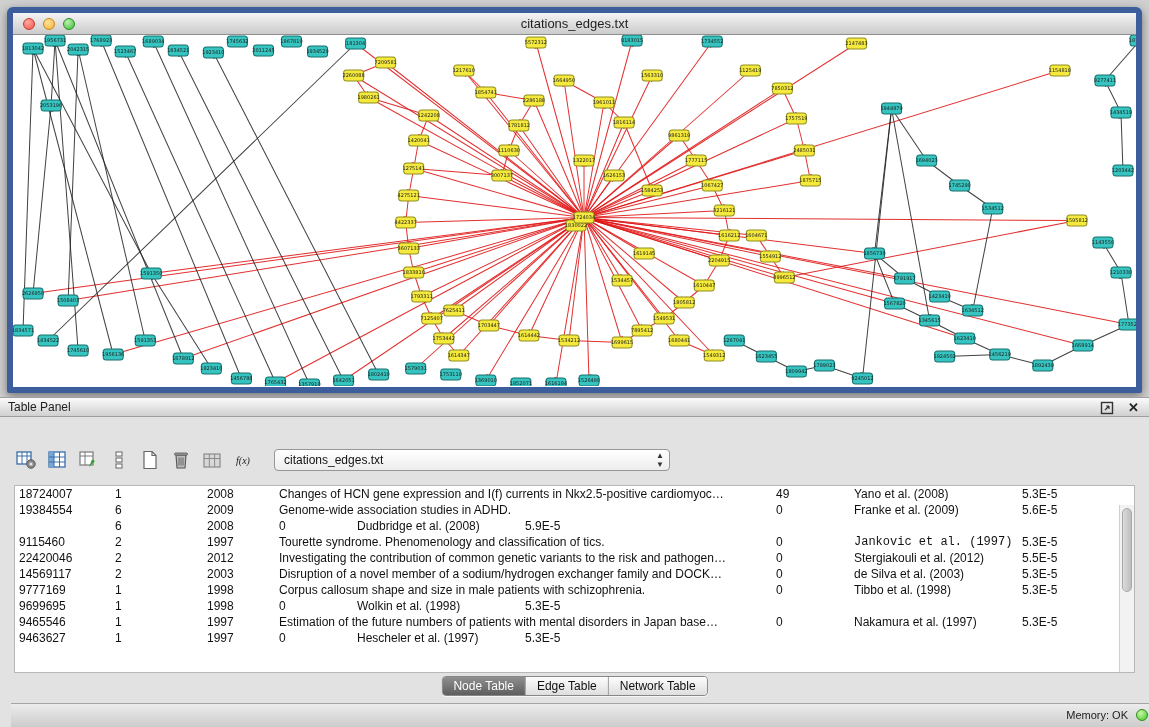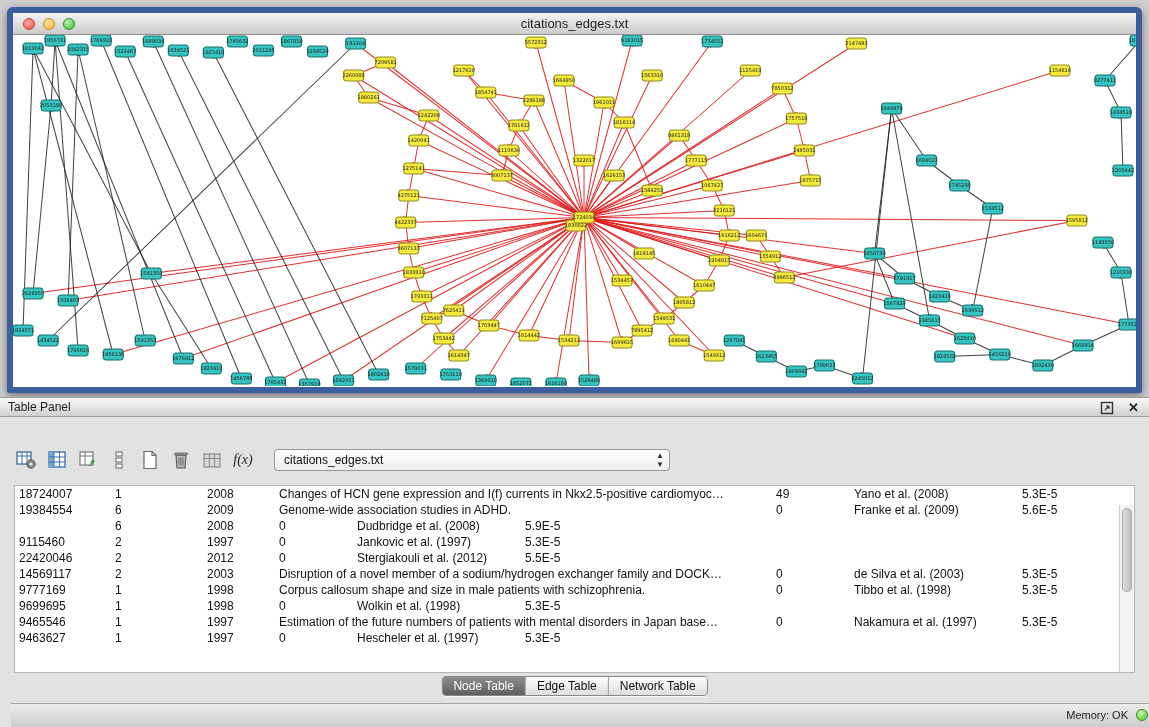--- a/index.html
+++ b/index.html
@@ -36,21 +36,21 @@
     height:20px; background:linear-gradient(#fbfbfb,#d0d0d0);
     border-top:1px solid #9e9e9e; border-bottom:1px solid #9e9e9e; position:relative;
   }
   .panel-title{ font-size:12px; color:#222; line-height:19px; padding-left:8px; }
   .panel-header-icons{ position:absolute; right:8px; top:2px; display:flex; gap:12px; align-items:center; }
   .ph-icon{ width:15px; height:15px; display:inline-flex; align-items:center; justify-content:center; cursor:default; }
   .close-x{ font-size:13px; font-weight:bold; color:#222; line-height:15px; }
 
   .toolbar{ position:absolute; left:14px; top:50px; height:26px; display:flex; align-items:center; gap:7px; }
   .tb-icon{ width:24px; height:24px; display:inline-flex; align-items:center; justify-content:center; }
-  .fx{ font-family:"Liberation Serif",serif; font-style:italic; font-size:14px; color:#222; }
+  .fx{ font-family:"Liberation Serif",serif; font-style:italic; font-size:10px; color:#222; }
   .combo{
     margin-left:12px; width:396px; height:22px; position:relative;
     border:1px solid #979797; border-radius:4px; background:linear-gradient(#ffffff,#ededed);
     font-size:12px; line-height:20px; color:#111; padding:0 26px 0 9px;
   }
   .combo-arrows{ position:absolute; right:5px; top:1px; display:flex; flex-direction:column; line-height:9px; font-size:8px; color:#333; }
 
   .table-wrap{
     position:absolute; left:14px; top:88px; width:1121px; height:188px;
     background:#fff; border:1px solid #b7b7b7; overflow:hidden;
@@ -879,28 +879,30 @@
           <div class="td" style="width: 92px;">6</div>
           <div class="td" style="width: 72px;">2008</div>
           <div class="td" style="width: 78px;">0</div>
           <div class="td" style="width: 168px;">Dudbridge et al. (2008)</div>
           <div class="td" style="width: 88px;">5.9E-5</div>
         </div>
         <div class="tr">
           <div class="td" style="width: 96px;">9115460</div>
           <div class="td" style="width: 92px;">2</div>
           <div class="td" style="width: 72px;">1997</div>
+          <div class="td" style="width: 497px;">Tourette syndrome. Phenomenology and classification of tics.</div>
           <div class="td" style="width: 78px;">0</div>
-          <div class="td" style="width: 168px;">Jankovic et al. (1997)</div>
+          <div class="td" style="width: 168px; font-family: Liberation Mono, monospace;">Jankovic et al. (1997)</div>
           <div class="td" style="width: 88px;">5.3E-5</div>
         </div>
         <div class="tr">
           <div class="td" style="width: 96px;">22420046</div>
           <div class="td" style="width: 92px;">2</div>
           <div class="td" style="width: 72px;">2012</div>
+          <div class="td" style="width: 497px;">Investigating the contribution of common genetic variants to the risk and pathogen…</div>
           <div class="td" style="width: 78px;">0</div>
           <div class="td" style="width: 168px;">Stergiakouli et al. (2012)</div>
           <div class="td" style="width: 88px;">5.5E-5</div>
         </div>
         <div class="tr">
           <div class="td" style="width: 96px;">14569117</div>
           <div class="td" style="width: 92px;">2</div>
           <div class="td" style="width: 72px;">2003</div>
           <div class="td" style="width: 497px;">Disruption of a novel member of a sodium/hydrogen exchanger family and DOCK…</div>
           <div class="td" style="width: 78px;">0</div>

